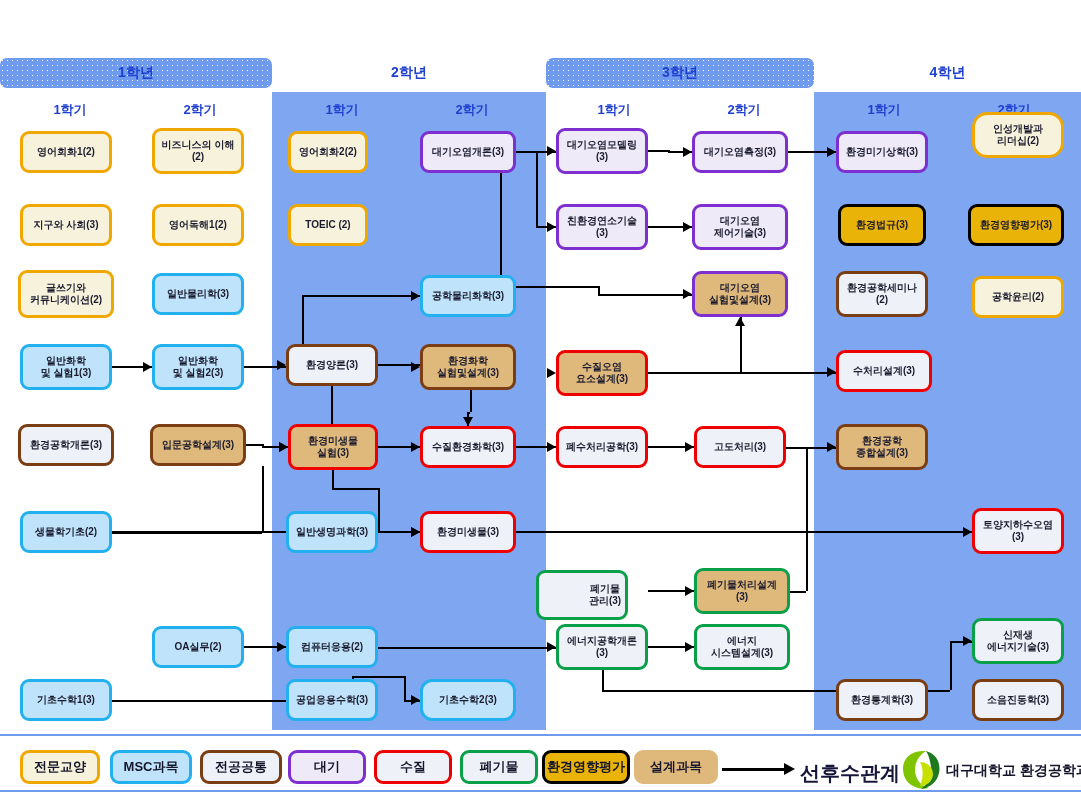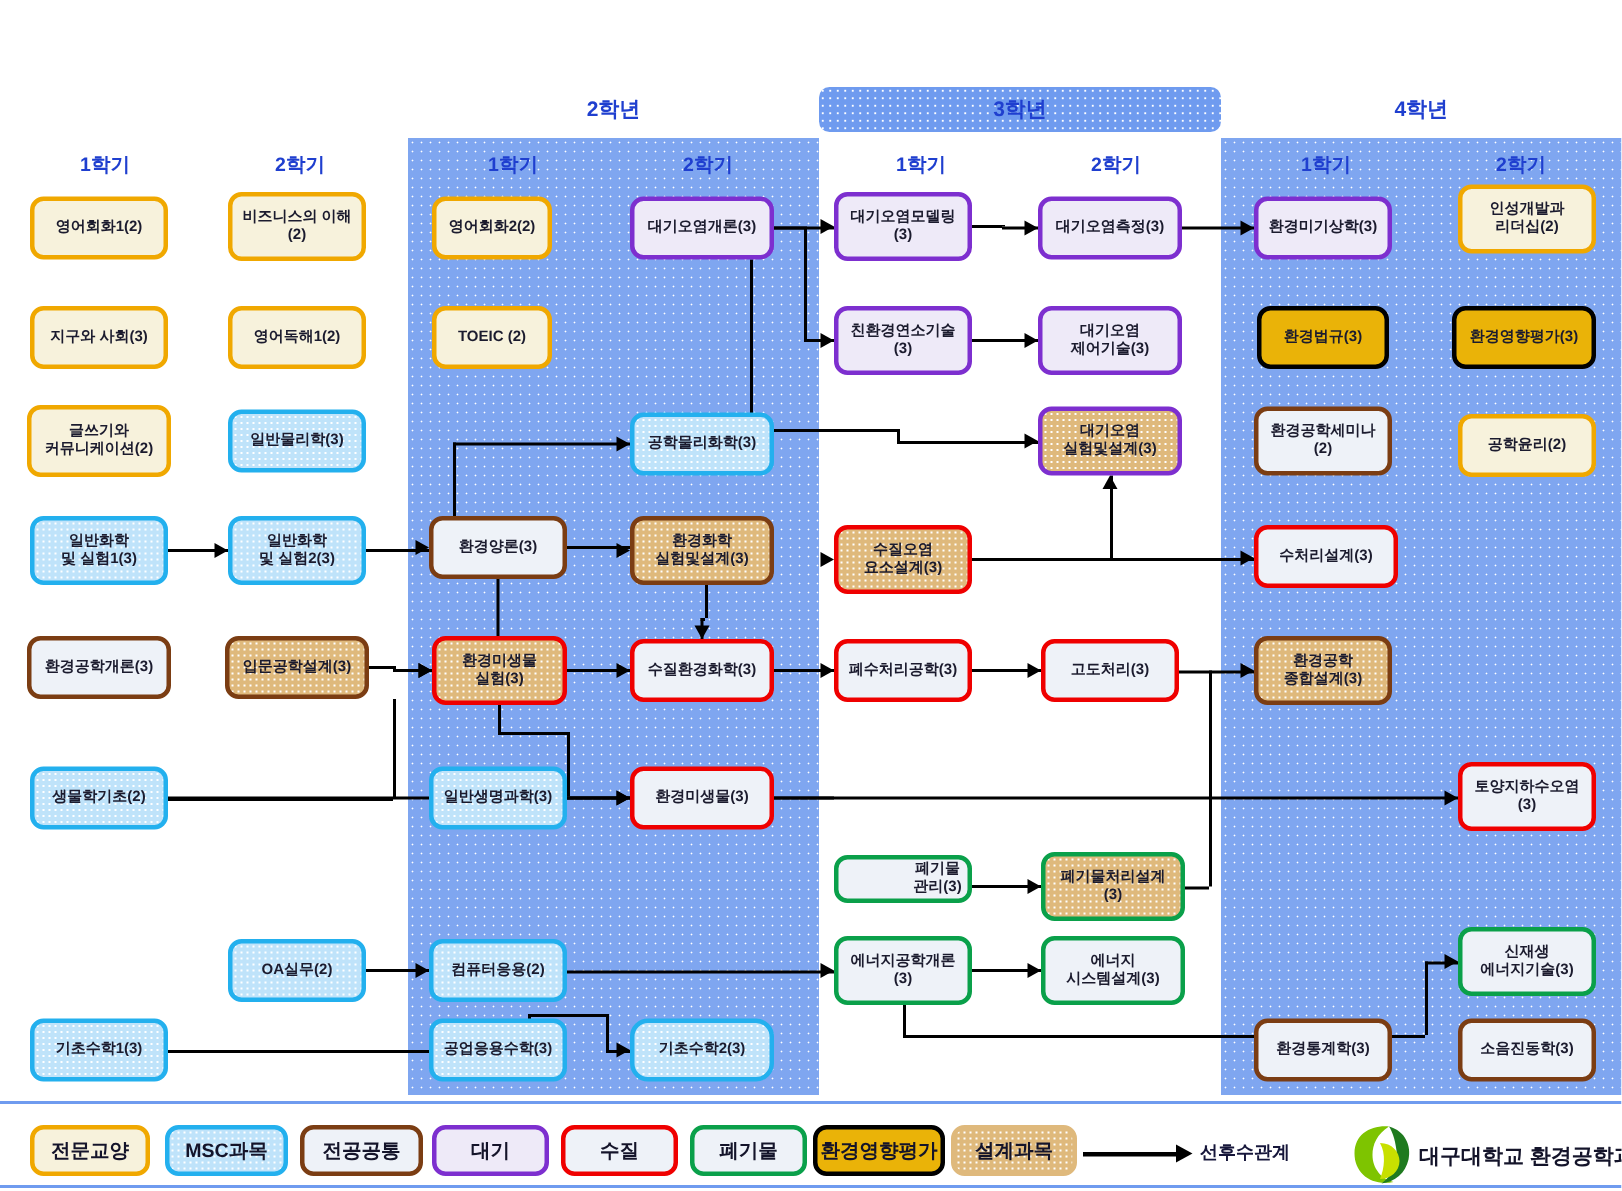--- a/index.html
+++ b/index.html
@@ -99,30 +99,33 @@
     position:absolute;height:34px;
     box-sizing:border-box;border-radius:9px;
     display:flex;align-items:center;justify-content:center;
     font-size:13px;font-weight:bold;color:#14142a;
     z-index:6;
   }
   #lg-arrow-line{position:absolute;height:3px;background:#000;}
   #lg-arrow-head{position:absolute;width:0;height:0;
     border-style:solid;border-width:6px 0 6px 11px;
     border-color:transparent transparent transparent #000;}
-  #lg-arrow-text{position:absolute;font-size:12px;font-weight:bold;color:#16163a;white-space:nowrap;}
+  #lg-arrow-text{position:absolute;font-size:20px;font-weight:bold;color:#16163a;white-space:nowrap;}
   #dept-text{position:absolute;font-size:14px;font-weight:bold;color:#14142a;white-space:nowrap;}
   #dept-logo{position:absolute;}
 </style>
 </head>
 <body>
 
 <div id="stage">
 
 
+  <div class="yearband shaded" style="left:0px;top:58px;width:272px;">
+    <span>1학년</span>
+  </div>
   <div class="yearband" style="left:272px;top:58px;width:274px;">
     <span>2학년</span>
   </div>
   <div class="yearband shaded" style="left:546px;top:58px;width:268px;">
     <span>3학년</span>
   </div>
   <div class="yearband" style="left:814px;top:58px;width:267px;">
     <span>4학년</span>
   </div>
 
@@ -290,29 +293,29 @@
 (3)</div>
       <div class="node cat-air" style="left: 692px; top: 204px; width: 96px; height: 46px;">대기오염
 제어기술(3)</div>
       <div class="node cat-air design" style="left: 692px; top: 271px; width: 96px; height: 46px;">대기오염
 실험및설계(3)</div>
       <div class="node cat-water design" style="left: 556px; top: 350px; width: 92px; height: 46px;">수질오염
 요소설계(3)</div>
       <div class="node cat-water" style="left: 836px; top: 350px; width: 96px; height: 42px;">수처리설계(3)</div>
       <div class="node cat-water" style="left: 556px; top: 426px; width: 92px; height: 42px;">폐수처리공학(3)</div>
       <div class="node cat-water" style="left: 694px; top: 426px; width: 92px; height: 42px;">고도처리(3)</div>
-      <div class="node cat-waste" style="left: 556px; top: 570px; width: 92px; height: 32px; padding-left: 48px;">폐기물관리(3)</div>
+      <div class="node cat-waste" style="left: 536px; top: 570px; width: 92px; height: 50px; padding-left: 48px;">폐기물관리(3)</div>
       <div class="node cat-waste design" style="left: 694px; top: 568px; width: 96px; height: 46px;">폐기물처리설계
 (3)</div>
       <div class="node cat-waste" style="left: 556px; top: 624px; width: 92px; height: 46px;">에너지공학개론
 (3)</div>
       <div class="node cat-waste" style="left: 694px; top: 624px; width: 96px; height: 46px;">에너지
 시스템설계(3)</div>
       <div class="node cat-air" style="left: 836px; top: 131px; width: 92px; height: 42px;">환경미기상학(3)</div>
-      <div class="node cat-gen" style="left: 972px; top: 123px; width: 92px; height: 46px;">인성개발과
+      <div class="node cat-gen" style="left: 972px; top: 112px; width: 92px; height: 46px; border-radius: 15px;">인성개발과
 리더십(2)</div>
       <div class="node cat-eia" style="left: 838px; top: 204px; width: 88px; height: 42px;">환경법규(3)</div>
       <div class="node cat-eia" style="left: 968px; top: 204px; width: 96px; height: 42px;">환경영향평가(3)</div>
       <div class="node cat-core" style="left: 836px; top: 271px; width: 92px; height: 46px;">환경공학세미나
 (2)</div>
       <div class="node cat-gen" style="left: 972px; top: 276px; width: 92px; height: 42px;">공학윤리(2)</div>
       <div class="node cat-core design" style="left: 836px; top: 424px; width: 92px; height: 46px;">환경공학
 종합설계(3)</div>
       <div class="node cat-water" style="left: 972px; top: 508px; width: 92px; height: 46px;">토양지하수오염
 (3)</div>

